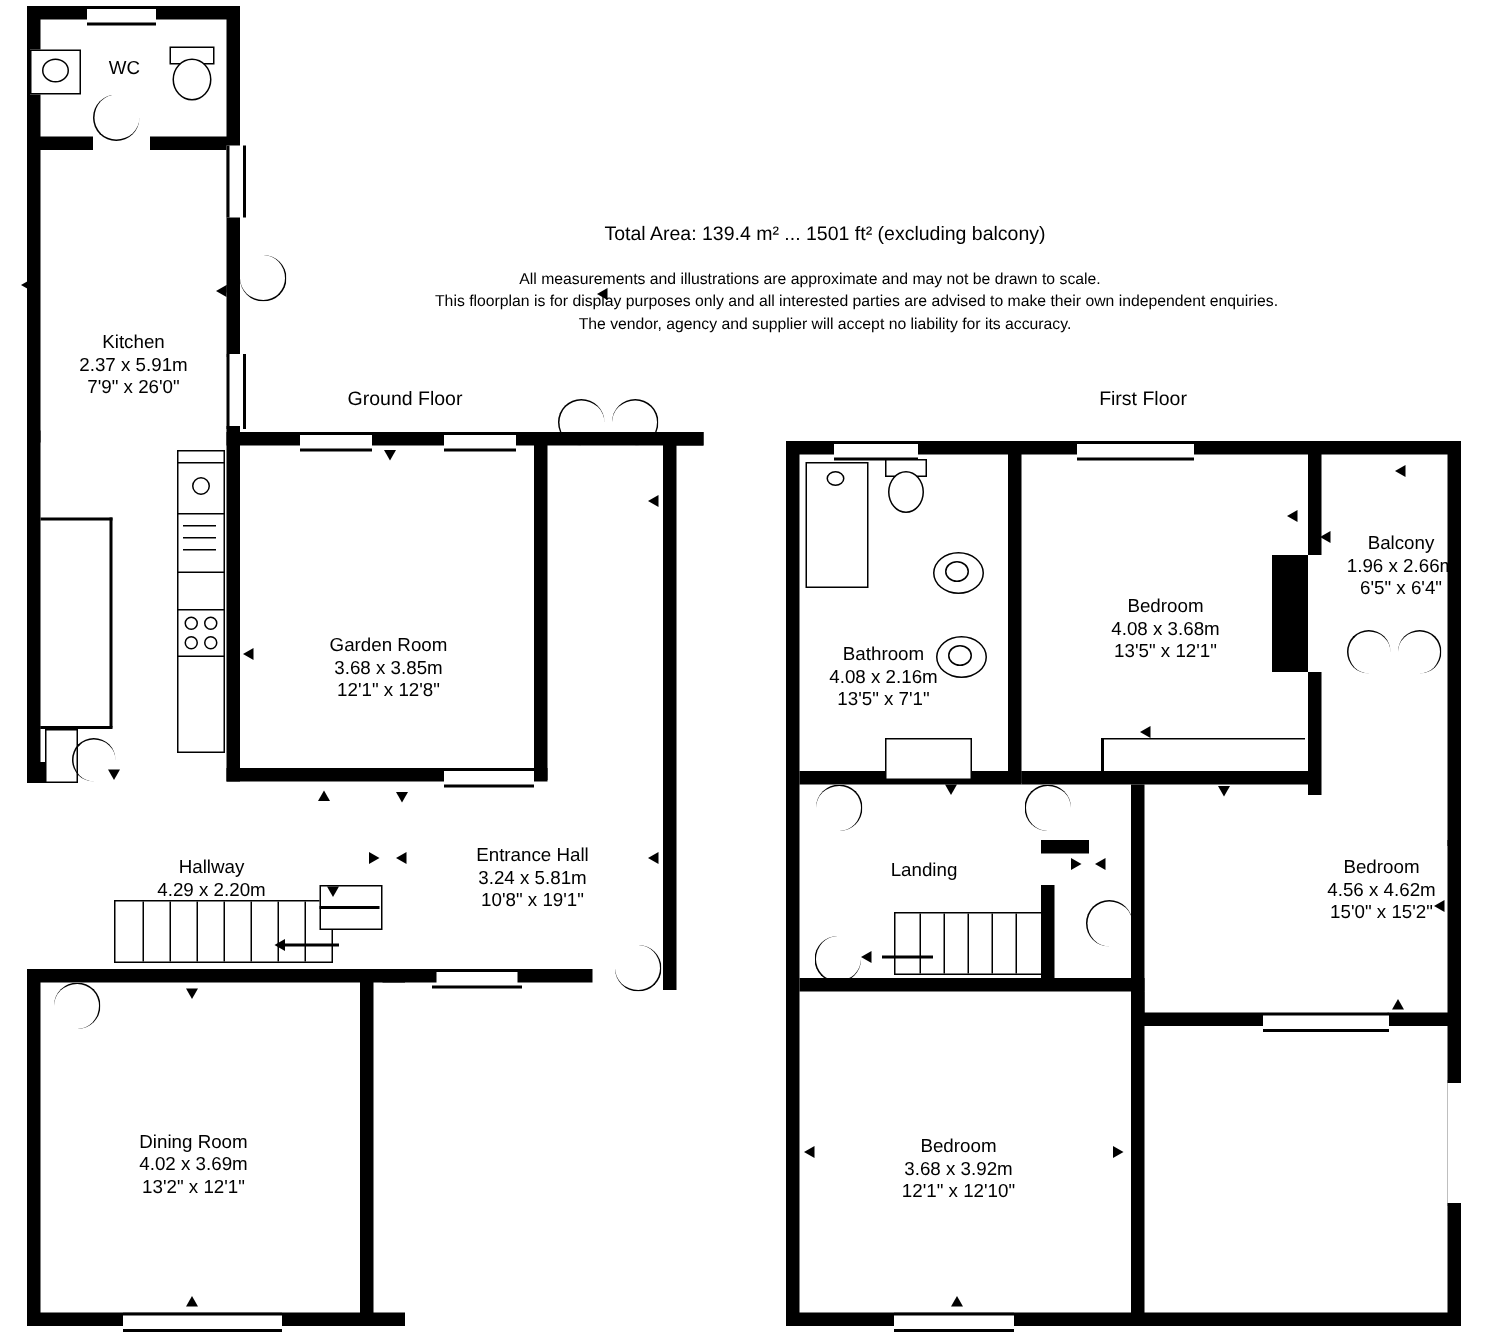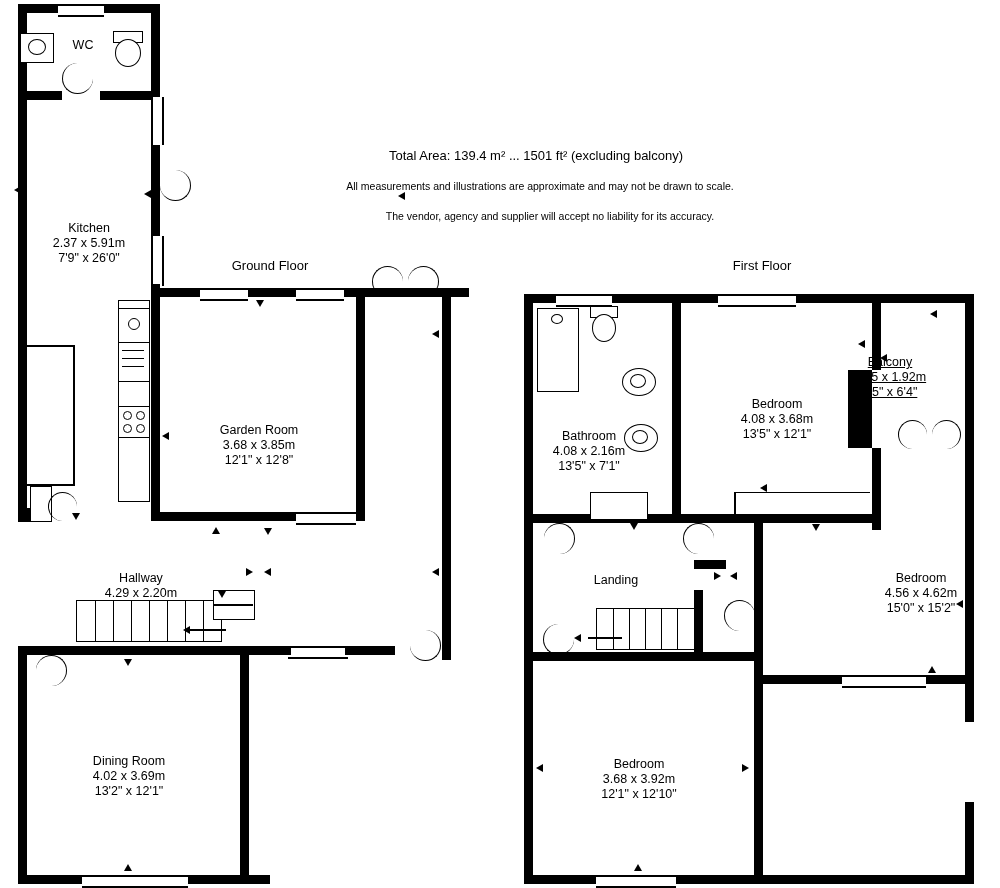--- a/index.html
+++ b/index.html
@@ -37,22 +37,23 @@
   .fixr{position:absolute;border:1.6px solid #000;background:#fff;border-radius:50%;}
   .stair{position:absolute;border:1.6px solid #000;background:#fff;}
   .stair i{position:absolute;top:0;bottom:0;width:0;border-left:1.4px solid #000;}
   .shelfline{position:absolute;border-top:1.4px solid #000;}
 </style>
 </head>
 <body>
 
 <div id="stage">
 
-  <div class="note big" style="left:286px;top:148px;width:500px;">Total Area: 139.4 m² ... 1501 ft² (excluding balcony)</div>
+  <div class="note big" style="left:300px;top:148px;width:500px;">Total Area: 139.4 m² ... 1501 ft² (excluding balcony)</div>
   <div class="note small" style="left:280px;top:179px;width:520px;">All measurements and illustrations are approximate and may not be drawn to scale.</div>
+  <div class="note small" style="left:290px;top:194px;width:520px;">This floorplan is for display purposes only and all interested parties are advised to make their own independent enquiries.</div>
   <div class="note small" style="left:290px;top:209px;width:520px;">The vendor, agency and supplier will accept no liability for its accuracy.</div>
 
   <div class="title" style="left:180px;top:258px;width:180px;">Ground Floor</div>
   <div class="title" style="left:672px;top:258px;width:180px;">First Floor</div>
 
   <div class="wall" style="left:18px;top:4px;width:142px;height:9px;"></div>
   <div class="win" style="left:58px;top:4px;width:46px;height:9px;"></div>
   <div class="wall" style="left:18px;top:4px;width:9px;height:96px;"></div>
   <div class="wall" style="left:151px;top:4px;width:9px;height:96px;"></div>
   <div class="wall" style="left:18px;top:91px;width:44px;height:9px;"></div>
@@ -130,20 +131,25 @@
   <div class="wall" style="left:18px;top:508px;width:32px;height:14px;"></div>
   <div class="fix" style="left:30px;top:486px;width:20px;height:34px;"></div>
   <div class="door q1" style="left:48px;top:492px;width:28px;height:28px;"></div>
   <div class="ar d" style="left:72px;top:513px;"></div>
 
   <div class="room-label" style="left:86px;top:547px;width:110px;margin-top:24px;">
     <span class="nm">Hallway</span>
     <span class="dm">4.29 x 2.20m</span>
     <span class="dm">14'1" x 7'3"</span>
   </div>
+  <div class="room-label" style="left:300px;top:563px;width:110px;">
+    <span class="nm">Entrance Hall</span>
+    <span class="dm">3.24 x 5.81m</span>
+    <span class="dm">10'8" x 19'1"</span>
+  </div>
   <div class="ar d" style="left:264px;top:528px;"></div>
   <div class="ar r" style="left:246px;top:568px;"></div>
   <div class="ar l" style="left:264px;top:568px;"></div>
 
   <div class="stair" style="left:76px;top:600px;width:144px;height:40px;">
     <i style="left:18px;"></i>
       <i style="left:36px;"></i>
       <i style="left:54px;"></i>
       <i style="left:72px;"></i>
       <i style="left:90px;"></i>
@@ -187,23 +193,23 @@
   <div class="wall" style="left:965px;top:294px;width:9px;height:270px;"></div>
   <div class="wall" style="left:848px;top:370px;width:24px;height:78px;"></div>
   <div class="wall" style="left:872px;top:294px;width:9px;height:76px;"></div>
   <div class="wall" style="left:872px;top:448px;width:9px;height:82px;"></div>
   <div class="door q1" style="left:898px;top:420px;width:28px;height:28px;"></div>
   <div class="door q2" style="left:932px;top:420px;width:28px;height:28px;"></div>
   <div class="ar l" style="left:880px;top:354px;"></div>
   <div class="ar l" style="left:858px;top:340px;"></div>
   <div class="ar l" style="left:930px;top:310px;"></div>
 
-  <div class="room-label" style="left:836px;top:355px;width:108px;text-decoration:underline;">
+  <div class="room-label" style="left:880px;top:355px;width:108px;">
     <span class="nm">Balcony</span>
-    <span class="dm">2.35 x 1.92m</span>
+    <span class="dm">1.96 x 2.66m</span>
     <span class="dm">6'5" x 6'4"</span>
   </div>
 
   <div class="room-label" style="left:722px;top:397px;width:110px;">
     <span class="nm">Bedroom</span>
     <span class="dm">4.08 x 3.68m</span>
     <span class="dm">13'5" x 12'1"</span>
   </div>
   <div class="shelfline" style="left:734px;top:492px;width:136px;"></div>
   <div class="thin" style="left:734px;top:492px;width:1.6px;height:28px;"></div>

